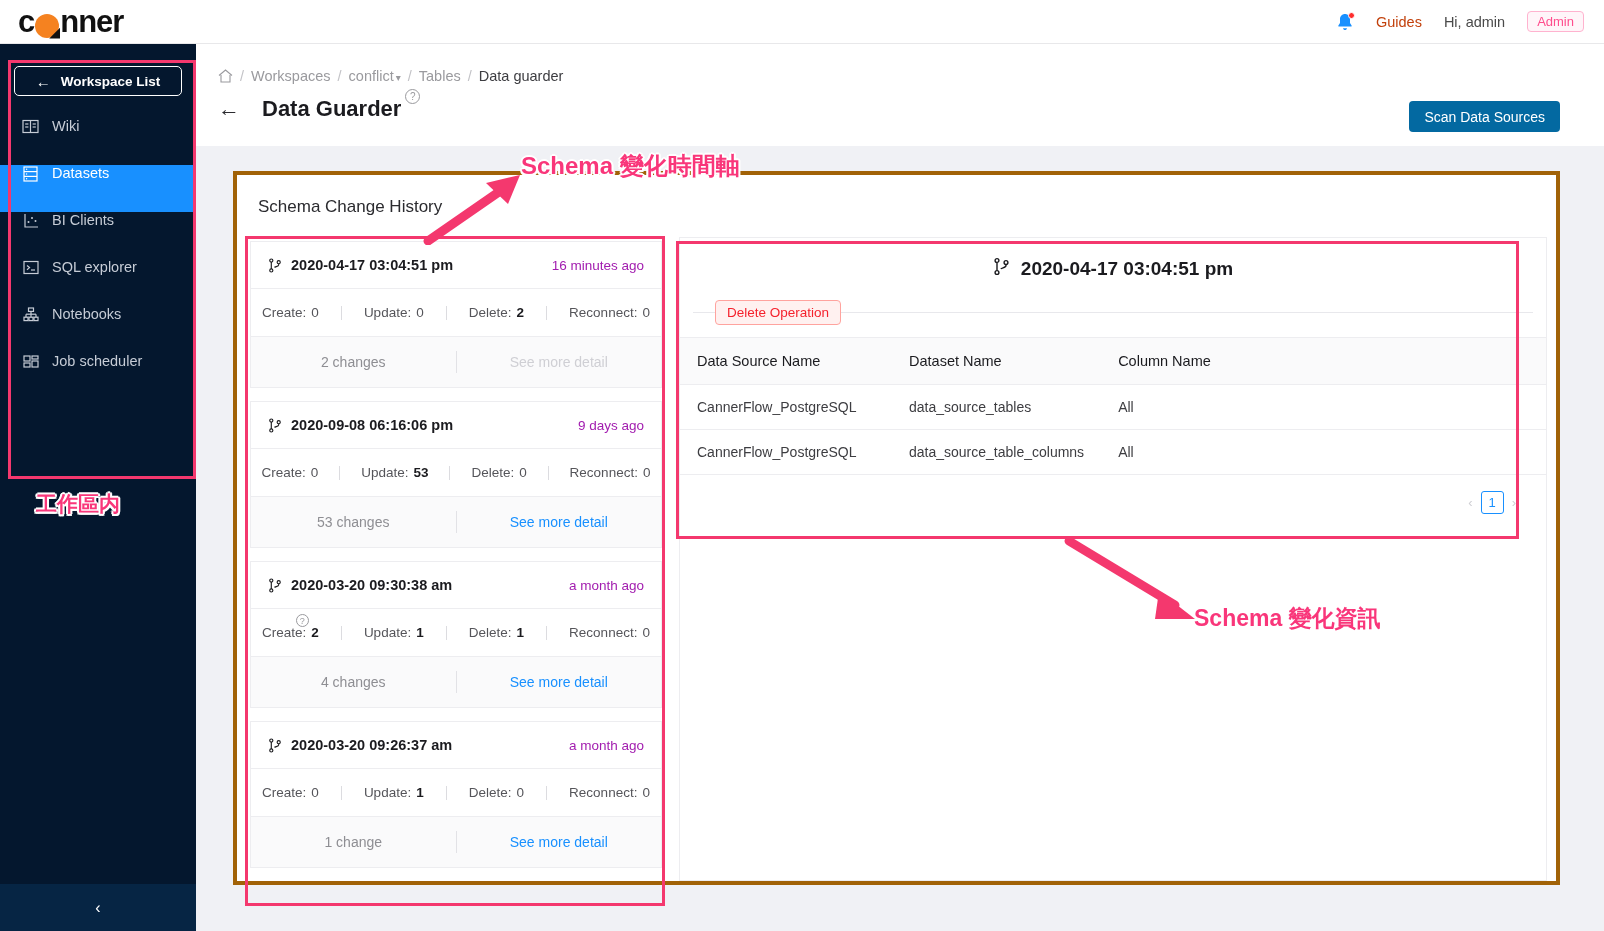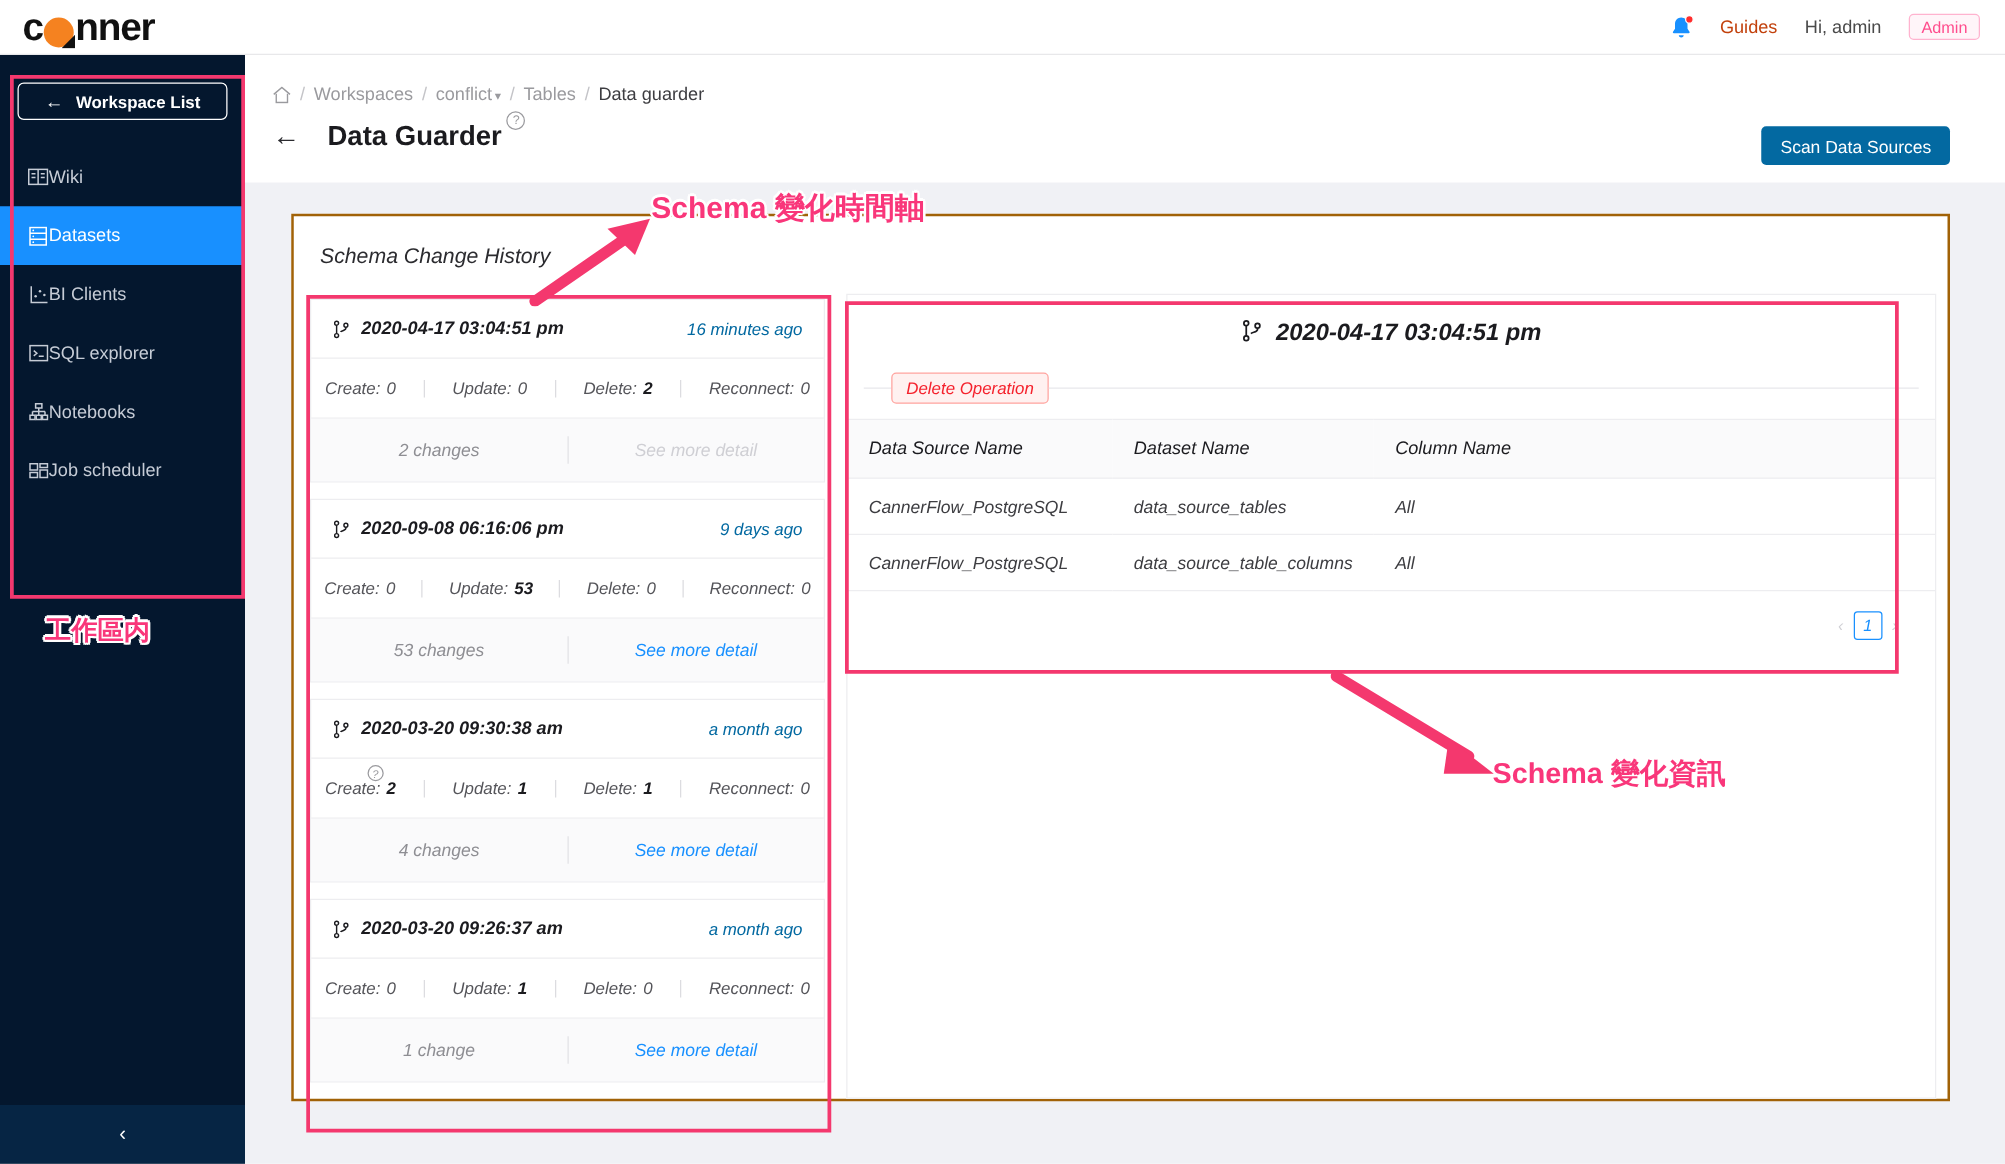--- a/index.html
+++ b/index.html
@@ -54,21 +54,21 @@
   .ws-btn-wrap { padding: 22px 14px 0 14px; }
   .ws-btn {
     width: 100%; height: 30px; border: 1px solid #ffffff; border-radius: 5px;
     background: transparent; color: #fff; font-size: 13.5px; font-weight: bold;
     display: flex; align-items: center; justify-content: center; gap: 10px;
     cursor: pointer; font-family: "Liberation Sans", sans-serif;
   }
   .ws-btn .arrow { font-size: 15px; font-weight: normal; }
   .nav { margin-top: 22px; }
   .nav-item {
-    height: 47px; display: flex; align-items: center; 
+    height: 47px; display: flex; align-items: flex-start; gap: 13px;
     padding-left: 22px; color: #c6ccd6; font-size: 14.5px; cursor: pointer;
   }
   .nav-item.active { background: #1890ff; color: #fff; }
   .nav-item .ico { width: 17px; height: 17px; display: flex; align-items: center; justify-content: center; }
   .nav-item .ico svg { display: block; }
   .collapse-bar {
     position: absolute; left: 0; bottom: 0; width: 196px; height: 47px;
     background: #062544; display: flex; align-items: center; justify-content: center;
     color: #fff; font-size: 16px; cursor: pointer;
   }
@@ -98,35 +98,35 @@
     align-items: center; justify-content: center; cursor: pointer;
   }
   .scan-btn {
     position: absolute; right: 44px; top: 57px; height: 31px;
     background: #0369a1; color: #fff; border: none; border-radius: 4px;
     font-size: 14px; padding: 0 15px; cursor: pointer;
     font-family: "Liberation Sans", sans-serif;
   }
 
   .content { padding: 25px 44px 0 37px; }
-  .card { background: #fff; border: 2px solid #a16207; font-style: italic; }
+  .card { background: #fff; border: 4px solid #a16207; }
   .card-title { font-size: 17px; color: #2b2b2f; padding: 22px 0 20px 21px; }
 
   .panels { display: flex; gap: 13px; padding: 0 9px 0 9px; }
 
   
   .timeline { width: 420px; flex: 0 0 420px; padding: 4px 4px 0 4px; }
   .tl-entry { border: 1px solid #ededf0; margin-bottom: 13px; background: #fff; }
   .tl-head {
     display: flex; align-items: center; height: 47px; padding: 0 17px;
     border-bottom: 1px solid #ededf0;
   }
   .tl-branch { margin-right: 9px; display: flex; align-items: center; }
   .tl-date { font-size: 14.5px; font-weight: bold; color: #1b1b1f; }
-  .tl-ago { margin-left: auto; font-size: 13.5px; color: #0369a1; }
+  .tl-ago { margin-left: auto; font-size: 13.5px; color: #a21caf; }
   .tl-stats {
     display: flex; align-items: center; justify-content: space-around;
     height: 48px; font-size: 13.5px; color: #55555a; border-bottom: 1px solid #ededf0;
   }
   .stat { display: flex; align-items: baseline; gap: 5px; position: relative; }
   .stat .lbl { color: #55555a; }
   .stat .val { color: #55555a; }
   .stat .val.bold { font-weight: bold; color: #1b1b1f; }
   .stat-div { width: 1px; height: 14px; background: #dcdce0; }
   .stat .q-mark {

